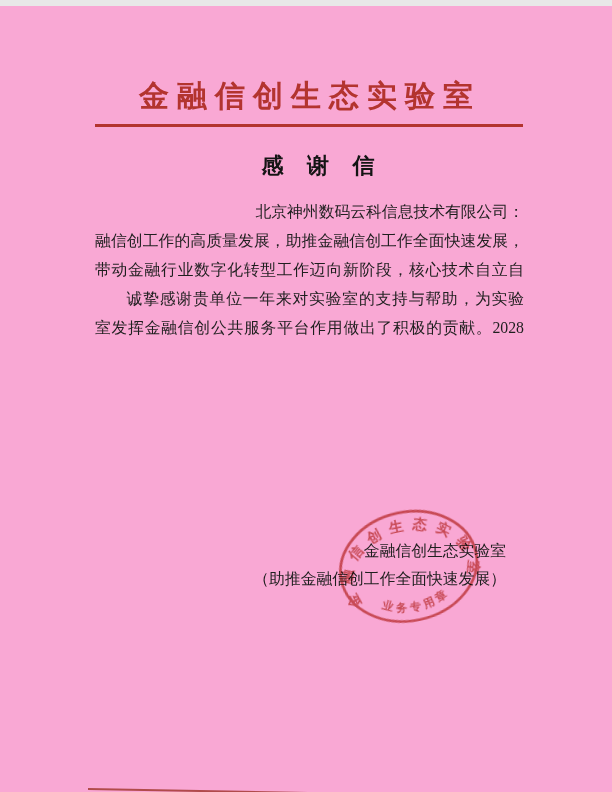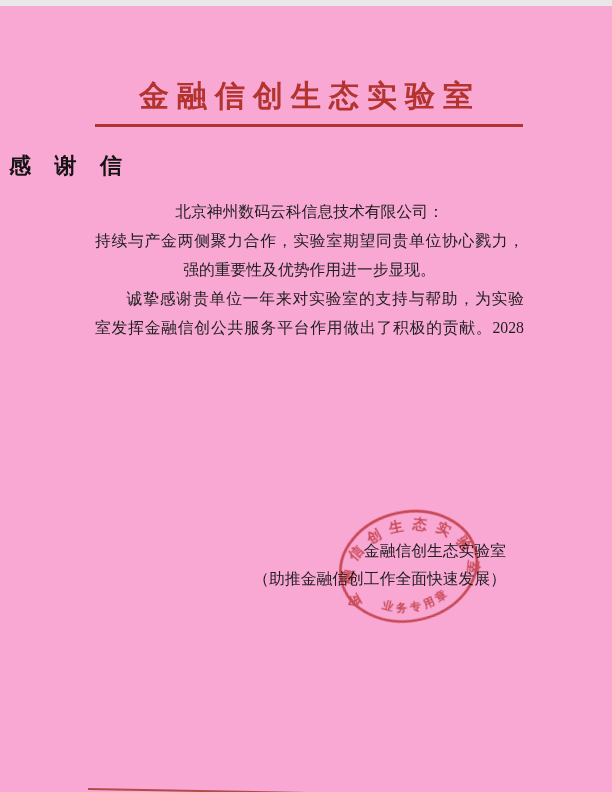--- a/index.html
+++ b/index.html
@@ -40,41 +40,42 @@
     height: 2.5px;
     background: #b3342f;
   }
 
   
   .letter-title {
     position: absolute;
     top: 145px;
     left: 0;
     width: 588px;
-    text-align: left;
+    text-align: center;
     font-size: 22px;
     font-weight: bold;
     letter-spacing: 9px;
     text-indent: 9px;
     color: #141414;
     white-space: nowrap;
+    padding-left: 24px;
   }
 
   
   .body-block {
     position: absolute;
     top: 191px;
     left: 95px;
     width: 429px;
     font-size: 15.8px;
     line-height: 29px;
   }
   .body-line {
     height: 29px;
-    text-align: center;
+    text-align: right;
     white-space: nowrap;
   }
   .body-line.j {
     white-space: normal;
     text-align: justify;
     text-align-last: justify;
   }
   .body-line.indent {
     text-indent: 2em;
   }
@@ -124,22 +125,22 @@
 
 <div class="page">
 
   <div class="letterhead-title">金融信创生态实验室</div>
   <div class="letterhead-rule"></div>
 
   <div class="letter-title">感 谢 信</div>
 
   <div class="body-block">
     <div class="body-line">北京神州数码云科信息技术有限公司：</div>
-    <div class="body-line j">持续与产金两侧聚力合作，实验室期望同贵单位协心戮力，</div>
-    <div class="body-line">强的重要性及优势作用进一步显现。</div>
+    <div class="body-line j">融信创工作的高质量发展，助推金融信创工作全面快速发展，</div>
+    <div class="body-line j">带动金融行业数字化转型工作迈向新阶段，核心技术自立自</div>
     <div class="body-line indent j">诚挚感谢贵单位一年来对实验室的支持与帮助，为实验</div>
     <div class="body-line j">室发挥金融信创公共服务平台作用做出了积极的贡献。2028</div>
   </div>
 
   <div class="signature-block">
     <div>金融信创生态实验室</div>
     <div>（助推金融信创工作全面快速发展）</div>
   </div>
 
   <svg class="seal" viewBox="0 0 200 160" aria-hidden="true">

